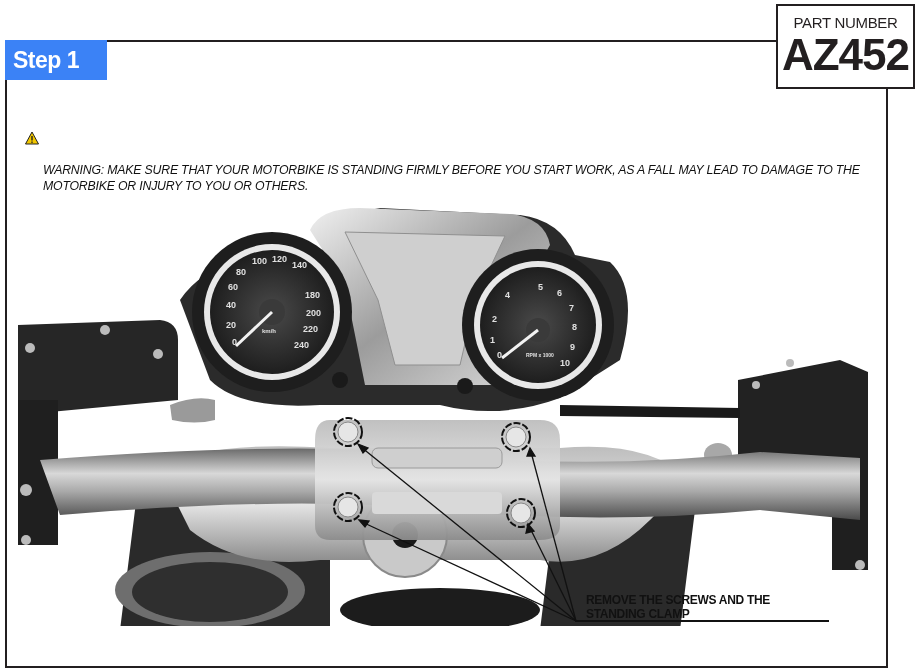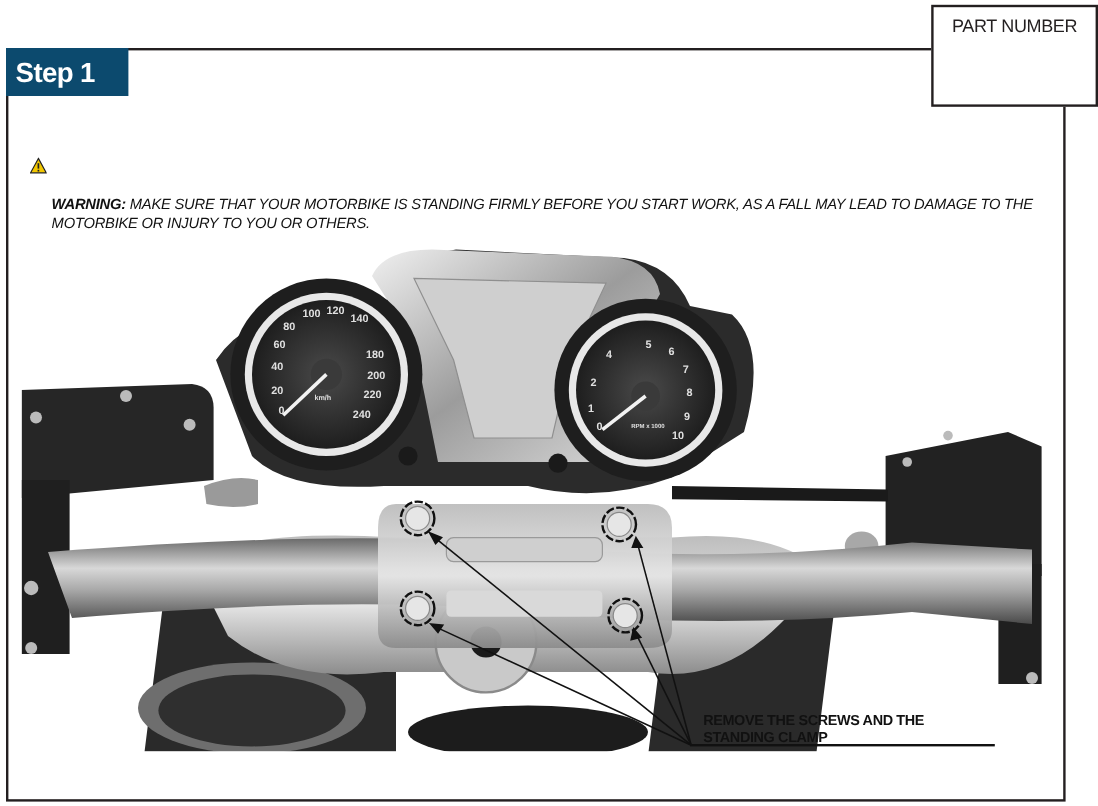--- a/index.html
+++ b/index.html
@@ -1,36 +1,37 @@
 <!DOCTYPE html>
 <html><head>
 <meta charset="utf-8">
 <style>
   html, body { margin:0; padding:0; background:#ffffff; }
   body { width:915px; height:672px; position:relative; overflow:hidden; font-family:"Liberation Sans", sans-serif; }
   .frame { position:absolute; left:5px; top:40px; width:879px; height:624px; border:2px solid #231f20; box-sizing:content-box; }
-  .step-label { position:absolute; left:5px; top:40px; width:102px; height:40px; background:#0c4a6e; color:#ffffff; font-family:"Liberation Sans", sans-serif; font-weight:bold; font-size:23px; line-height:40px; padding-left:8px; box-sizing:border-box; letter-spacing:-0.5px; transform-origin:left center; }
+  .step-label { position:absolute; left:5px; top:40px; width:102px; height:40px; background:#3b82f6; color:#ffffff; font-family:"Liberation Sans", sans-serif; font-weight:bold; font-size:23px; line-height:40px; padding-left:8px; box-sizing:border-box; letter-spacing:-0.5px; transform-origin:left center; }
   .part-box { position:absolute; left:776px; top:4px; width:135px; height:81px; background:#fff; border:2px solid #231f20; text-align:center; box-sizing:content-box; }
   .part-title { font-size:15px; margin-top:8px; color:#231f20; letter-spacing:-0.3px; }
   .part-number { font-size:44px; font-weight:bold; color:#231f20; line-height:44px; margin-top:2px; letter-spacing:-1px; }
   .warn-icon { position:absolute; left:25px; top:131px; width:14px; height:14px; }
   .warning { position:absolute; left:43px; top:162px; width:840px; font-size:12.3px; font-style:italic; color:#111; line-height:16px; letter-spacing:-0.2px; }
-  .warning b { font-weight:bold;margin-top:40px; }
+  .warning b { font-weight:normal;margin-top:40px; }
   .photo { position:absolute; left:18px; top:200px; width:852px; height:430px; }
   .callout { position:absolute; left:586px; top:593px; font-size:12px; font-weight:bold; color:#111; line-height:14px; letter-spacing:-0.3px; }
 </style>
 </head>
 <body>
 
 <div class="frame"></div>
 
 <div class="step-label">Step 1</div>
 
 <div class="part-box">
   <div class="part-title">PART NUMBER</div>
+  <div class="part-number">AZ452</div>
 </div>
 
 <svg class="warn-icon" viewBox="0 0 14 14">
   <polygon points="7,1 13.5,13 0.5,13" fill="#f2c700" stroke="#222" stroke-width="1"></polygon>
   <rect x="6.3" y="5" width="1.4" height="4.5" fill="#222"></rect>
   <rect x="6.3" y="10.5" width="1.4" height="1.4" fill="#222"></rect>
 </svg>
 
 <div class="warning"><b>WARNING:</b><span> MAKE SURE THAT YOUR MOTORBIKE IS STANDING FIRMLY BEFORE YOU START WORK, AS A FALL MAY LEAD TO DAMAGE TO THE MOTORBIKE OR INJURY TO YOU OR OTHERS.</span></div>
 

